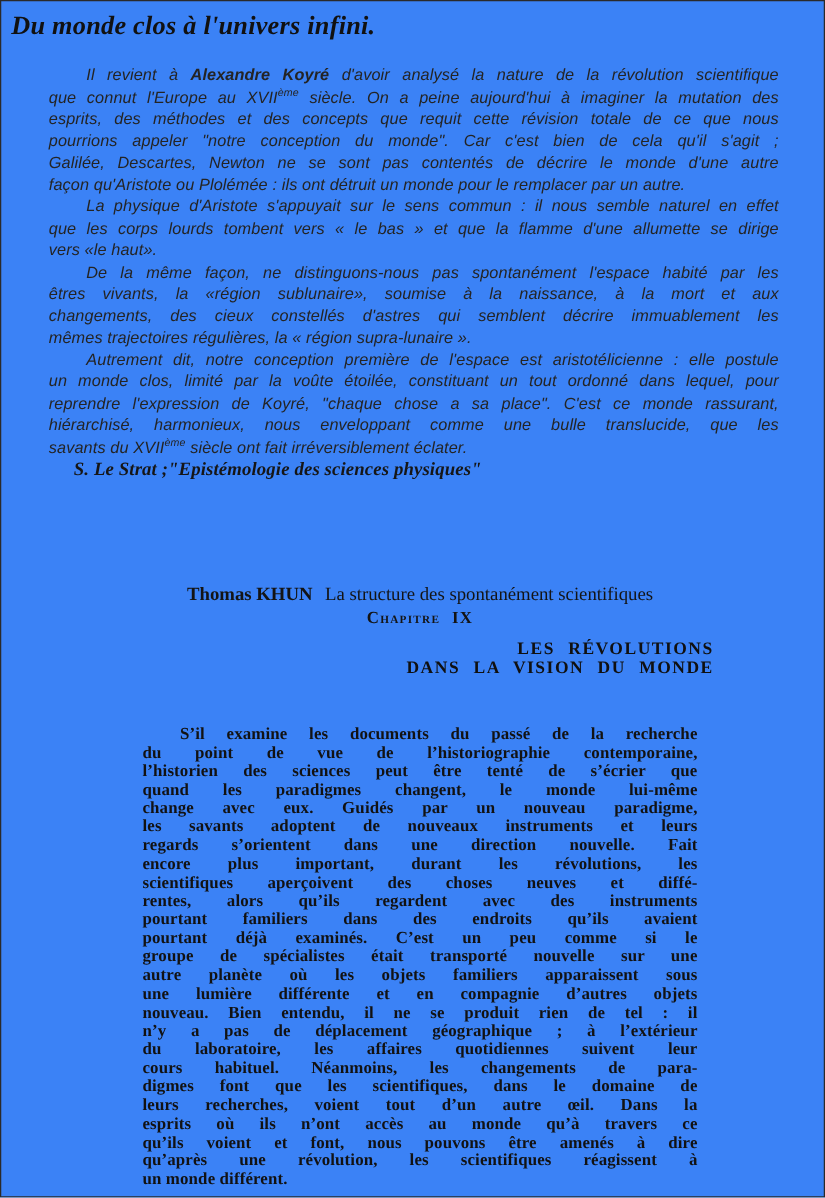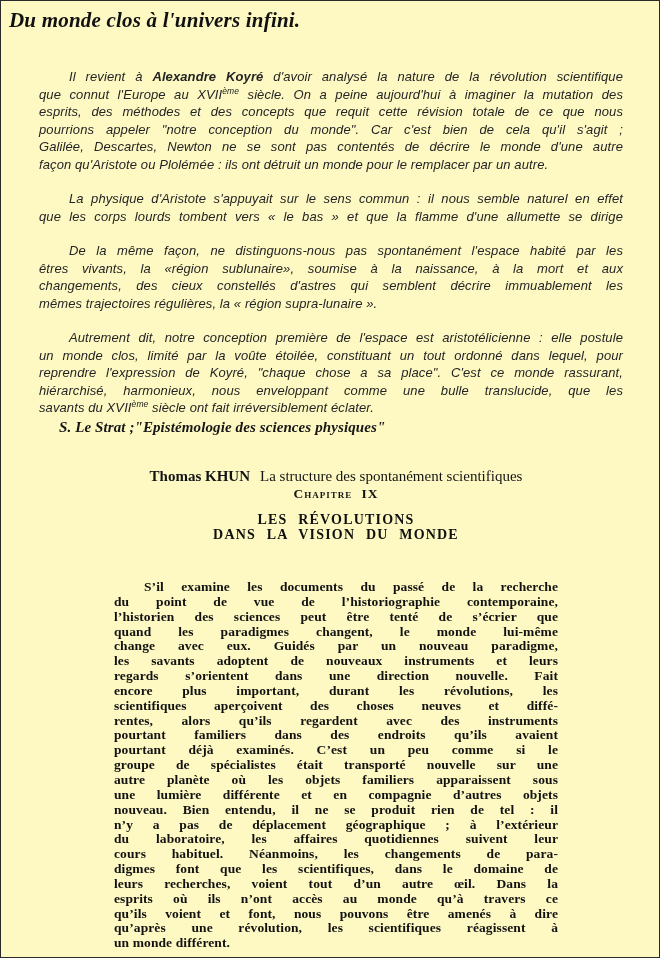--- a/index.html
+++ b/index.html
@@ -1,34 +1,34 @@
 <!DOCTYPE html>
 <html><head>
 <meta charset="utf-8">
 <style>
   html,body{margin:0;padding:0;background:#e8e8e8;}
   .page{
     position:relative;width:660px;height:958px;margin:0 auto;
-    background:#fef9c3;border:1.5px solid #2a2a2a;box-sizing:border-box;
+    background:#3b82f6;border:1.5px solid #2a2a2a;box-sizing:border-box;
     overflow:hidden;color:#1c1c1c;
   }
   
   .doc-title{
     position:absolute;left:8px;top:7px;
     font:700 italic 21px "Liberation Serif", serif;
     color:#111;letter-spacing:.2px;
   }
   .excerpt1{
     position:absolute;left:38px;top:50px;width:584px;
     font:italic 13px "Liberation Sans", sans-serif;
     color:#242424;line-height:17.5px;letter-spacing:.1px;
   }
   .excerpt1 .tline{text-align:justify;text-align-last:justify;}
   .excerpt1 .tline.last{text-align-last:left;}
-  .excerpt1 .tline.ind{text-indent:30px;margin-top:17px;}
+  .excerpt1 .tline.ind{text-indent:30px;}
   .b{font-weight:700;}
   .sup{vertical-align:super;font-size:8.5px;line-height:0;}
   .attribution{
     margin-top:2px;margin-left:20px;
     font:700 italic 15px "Liberation Serif", serif;color:#161616;
   }
   
   .kuhn-head{
     position:absolute;left:100px;top:467px;width:470px;
     text-align:center;color:#141414;
@@ -40,21 +40,21 @@
   .kuhn-chapter{
     font:700 13.5px "Liberation Serif", serif;
     font-variant:small-caps;letter-spacing:1px;word-spacing:5px;
     line-height:16px;margin-top:2px;
   }
   .kuhn-heading{
     margin-top:10px;
     font:700 14px "Liberation Serif", serif;
     letter-spacing:1.2px;word-spacing:6px;line-height:15.2px;color:#101010;
   }
-  .kuhn-heading .tline{text-align:center;}
+  .kuhn-heading .tline{text-align:right;}
   .kuhn-body{
     position:absolute;left:113px;top:579px;width:444px;
     font:700 13.5px "Liberation Serif", serif;
     color:#121212;line-height:14.85px;letter-spacing:.1px;
   }
   .kuhn-body .tline{text-align:justify;text-align-last:justify;}
   .kuhn-body .tline.last{text-align-last:left;font-family:Liberation Serif, serif;}
   .kuhn-body .tline.ind{text-indent:30px;}
 </style>
 </head>
@@ -69,20 +69,21 @@
         <div class="tline ind"><span>Il revient à </span><span class="b">Alexandre Koyré</span><span> d'avoir analysé la nature de la révolution scientifique</span></div>
         <div class="tline"><span>que connut l'Europe au XVII</span><span class="sup">ème</span><span> siècle. On a peine aujourd'hui à imaginer la mutation des</span></div>
         <div class="tline"><span>esprits, des méthodes et des concepts que requit cette révision totale de ce que nous</span></div>
         <div class="tline"><span>pourrions appeler "notre conception du monde". Car c'est bien de cela qu'il s'agit ;</span></div>
         <div class="tline"><span>Galilée, Descartes, Newton ne se sont pas contentés de décrire le monde d'une autre</span></div>
         <div class="tline last"><span>façon qu'Aristote ou Plolémée : ils ont détruit un monde pour le remplacer par un autre.</span></div>
       </div>
     <div>
         <div class="tline ind"><span>La physique d'Aristote s'appuyait sur le sens commun : il nous semble naturel en effet</span></div>
         <div class="tline"><span>que les corps lourds tombent vers « le bas » et que la flamme d'une allumette se dirige</span></div>
+        <div class="tline last"><span>vers «le haut».</span></div>
       </div>
     <div>
         <div class="tline ind"><span>De la même façon, ne distinguons-nous pas spontanément l'espace habité par les</span></div>
         <div class="tline"><span>êtres vivants, la «région sublunaire», soumise à la naissance, à la mort et aux</span></div>
         <div class="tline"><span>changements, des cieux constellés d'astres qui semblent décrire immuablement les</span></div>
         <div class="tline last"><span>mêmes trajectoires régulières, la « région supra-lunaire ».</span></div>
       </div>
     <div>
         <div class="tline ind"><span>Autrement dit, notre conception première de l'espace est aristotélicienne : elle postule</span></div>
         <div class="tline"><span>un monde clos, limité par la voûte étoilée, constituant un tout ordonné dans lequel, pour</span></div>

